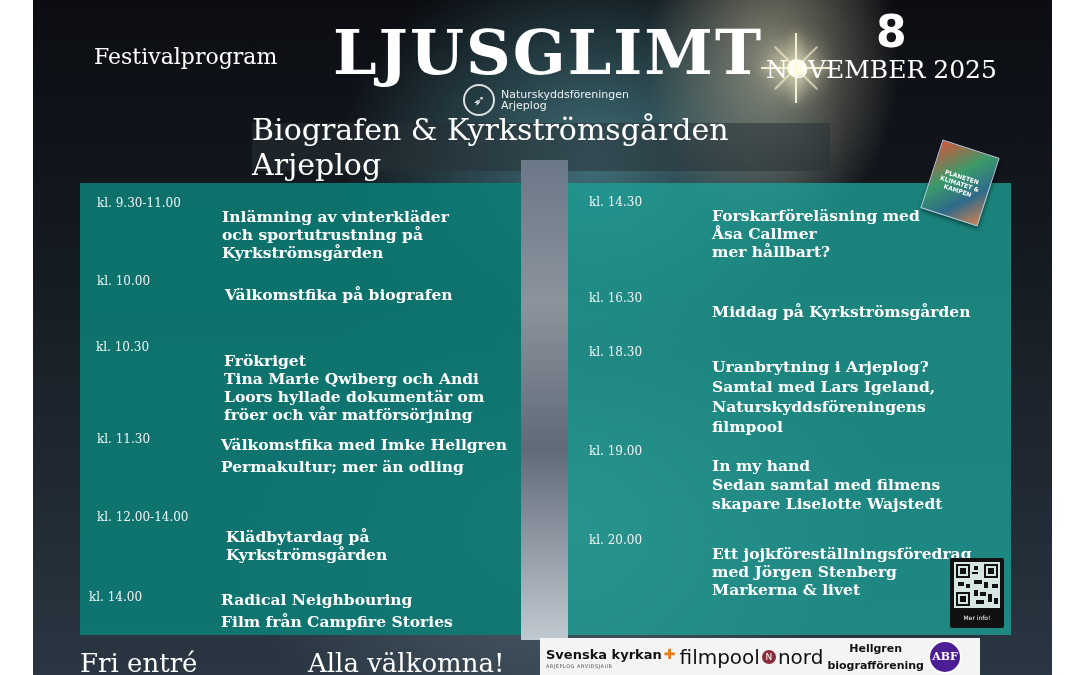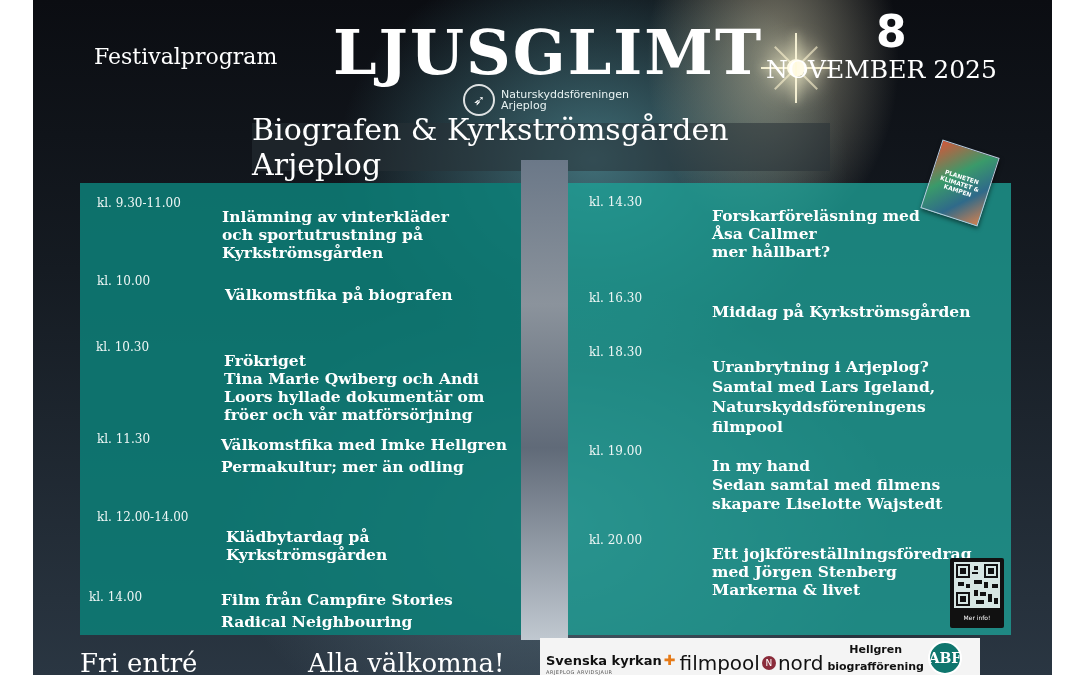--- a/index.html
+++ b/index.html
@@ -43,29 +43,29 @@
   .book { position:absolute; left:897px; top:147px; width:58px; height:70px; transform:rotate(18deg); background:linear-gradient(135deg,#d2573a 0%, #3a9a6a 40%, #2f6a8a 70%, #d08050 100%); border:1px solid #bcd; box-shadow:1px 2px 4px rgba(0,0,0,0.5); display:flex; align-items:center; justify-content:center; }
   .book span { color:#fff; font-size:6px; font-family:"DejaVu Sans", sans-serif; font-weight:bold; text-align:center; line-height:7px; }
 
   .qr-box { position:absolute; left:917px; top:558px; width:54px; height:70px; background:#111; border-radius:2px; }
   .qr { position:absolute; left:4px; top:4px; width:46px; height:46px; background:#cfe0dd; }
   .qr-label { position:absolute; left:0; top:56px; width:54px; text-align:center; color:#fff; font-size:6px; font-family:"DejaVu Sans", sans-serif; }
 
   .footer-left { position:absolute; left:47px; top:648px; color:#fff; font-size:26px; font-family:"DejaVu Serif", serif; }
   .footer-mid { position:absolute; left:275px; top:648px; color:#fff; font-size:26px; font-family:"DejaVu Serif", serif; }
 
-  .sponsors { position:absolute; left:540px; top:638px; width:440px; height:37px; background:#f4f4f4; display:flex; align-items:flex-end; gap:4px; padding-left:6px; box-sizing:border-box; }
+  .sponsors { position:absolute; left:540px; top:638px; width:440px; height:37px; background:#f4f4f4; display:flex; align-items:center; gap:4px; padding-left:6px; box-sizing:border-box; }
   .sk { display:flex; flex-direction:column; font-family:"DejaVu Sans", sans-serif; }
   .sk-name { font-size:13px; color:#111; font-weight:bold; }
   .sk-sub { font-size:5px; color:#555; letter-spacing:0.5px; }
   .sk-cross { color:#e67a17; font-size:14px; margin-left:2px; }
   .fp { font-family:"DejaVu Sans", sans-serif; font-size:20px; color:#111; display:flex; align-items:center; }
   .fp-n { display:inline-block; width:14px; height:14px; border-radius:50%; background:#8a2b3a; color:#fff; font-size:9px; text-align:center; line-height:14px; margin:0 2px; }
   .abio { font-family:"DejaVu Sans", sans-serif; font-size:11px; font-weight:bold; color:#111; text-align:center; line-height:17px; }
-  .abf { width:34px; height:34px; border-radius:50%; background:#0f766e; color:#fff; font-family:"DejaVu Serif", serif; font-weight:bold; font-size:14px; display:flex; align-items:center; justify-content:center; border:2px solid #fff; box-sizing:border-box; }
+  .abf { width:34px; height:34px; border-radius:50%; background:#4c1d95; color:#fff; font-family:"DejaVu Serif", serif; font-weight:bold; font-size:11px; display:flex; align-items:center; justify-content:center; border:2px solid #fff; box-sizing:border-box; }
 </style>
 </head>
 <body>
 
 <div class="poster">
   <div class="star">
     <div class="star-diag"></div>
       <div class="star-diag2"></div>
       <div class="star-core"></div>
   </div>
@@ -122,22 +122,22 @@
   <div class="ev" style="left:64px;top:510px;">
     <div class="time">kl. 12.00-14.00</div>
     <div class="desc" style="left:129px;top:18px;">
       <div>Klädbytardag på</div>
         <div>Kyrkströmsgården</div>
     </div>
   </div>
   <div class="ev" style="left:56px;top:590px;">
     <div class="time">kl. 14.00</div>
     <div class="desc" style="left:132px;top:-1px;line-height:22px;">
-      <div>Film från Campfire Stories</div>
-        <div>Radical Neighbouring</div>
+      <div>Radical Neighbouring</div>
+        <div>Film från Campfire Stories</div>
     </div>
   </div>
 
   <div class="ev" style="left:556px;top:195px;">
     <div class="time">kl. 14.30</div>
     <div class="desc" style="left:123px;">
       <div>Forskarföreläsning med</div>
         <div>Åsa  Callmer</div>
         <div>mer hållbart?</div>
     </div>

